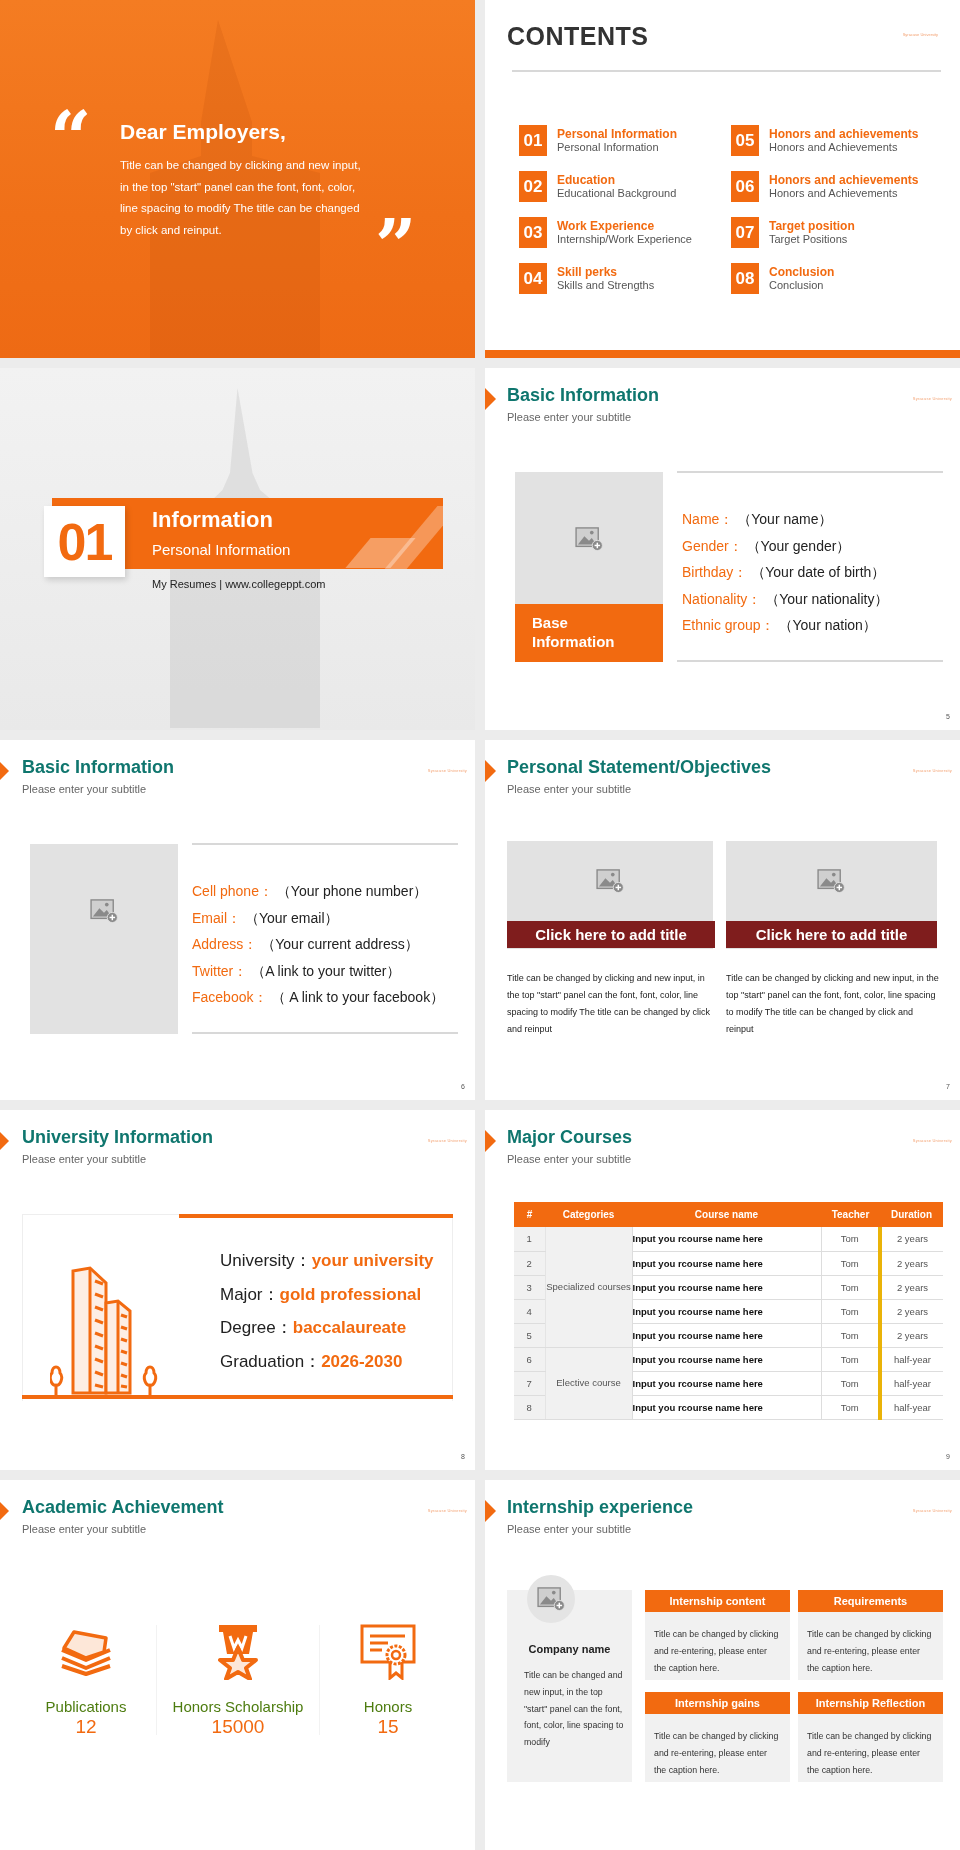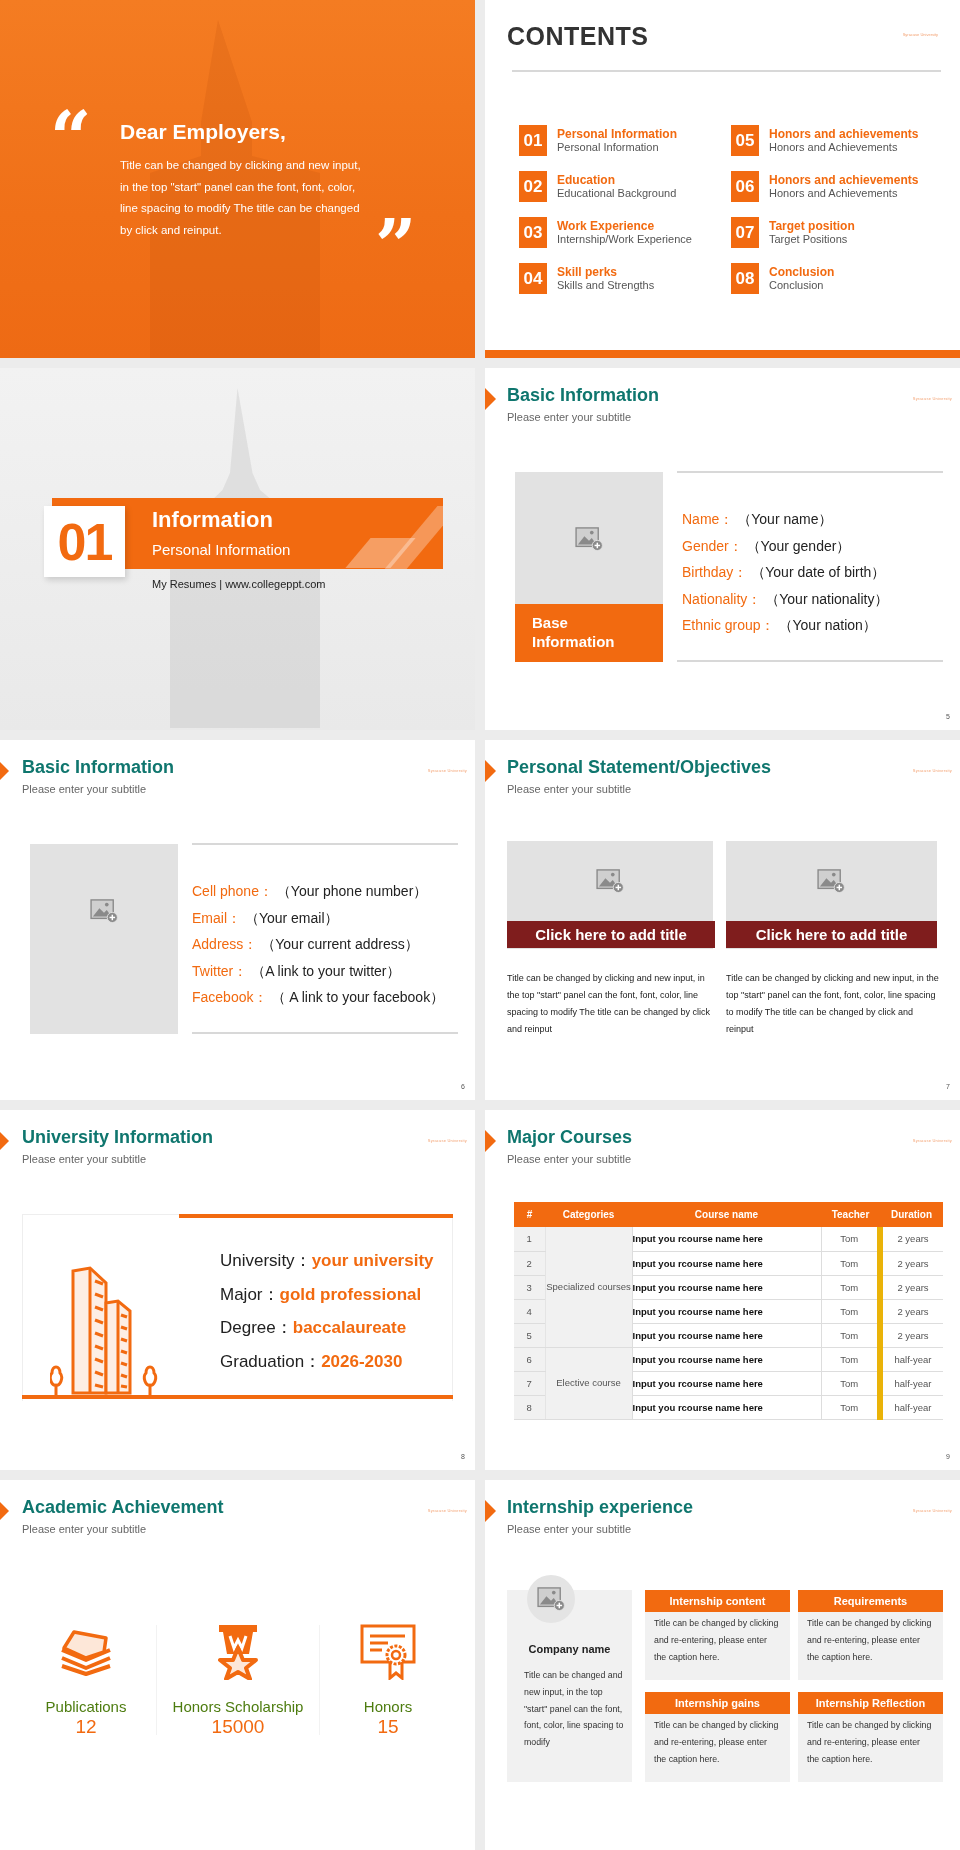--- a/index.html
+++ b/index.html
@@ -78,38 +78,38 @@
   .uni-list { position: absolute; left: 220px; top: 134px; }
   .uni-row { font-size: 17px; line-height: 33.5px; color: #222; white-space: nowrap; }
   .uni-row .v { color: #f26a10; font-weight: bold; }
 
   
   .courses { position: absolute; left: 29px; top: 92px; width: 429px; border-collapse: collapse; font-size: 9.5px; }
   .courses th { background: #f26a10; color: #fff; font-weight: bold; height: 25px; font-size: 10px; }
   .courses td { height: 24px; border-bottom: 1px solid #ddd; text-align: center; color: #555; }
   .courses td.num, .courses td.cat { background: #f1f1f1; }
   .courses td.cname { text-align: left; font-weight: bold; color: #111; border-left: 1px solid #ddd; border-right: 1px solid #ddd; }
-  .courses td.teach { border-right: 6px solid #eab308; }
+  .courses td.teach { border-right: 4px solid #eab308; }
   .courses td.cat { border-left: 1px solid #e4e4e4; line-height: 12px; }
 
   
   .ach { position: absolute; top: 143px; width: 150px; text-align: center; }
   .ach .icon { height: 58px; display: flex; justify-content: center; align-items: center; }
   .ach .lbl { margin-top: 17px; font-size: 15px; color: #4d7c0f; white-space: nowrap; }
   .ach .val { font-size: 19px; font-weight: normal; color: #f26a10; margin-top: 1px; }
   .ach-div { position: absolute; top: 145px; width: 1px; height: 110px; background: #f2f2f2; }
 
   
   .company { position: absolute; left: 22px; top: 110px; width: 125px; height: 192px; background: #f1f1f1; }
   .company-circle { position: absolute; left: 63px; top: 95px; width: 48px; height: 48px; border-radius: 50%; background: #e4e4e4; display: flex; align-items: center; justify-content: center; }
   .company .name { position: absolute; left: 0; right: 0; top: 53px; text-align: center; font-weight: bold; font-size: 11px; color: #222; }
   .company .desc { position: absolute; left: 17px; top: 77px; width: 100px; font-size: 8.8px; line-height: 16.8px; color: #333; }
   .intern-card { position: absolute; width: 145px; height: 90px; background: #f1f1f1; }
   .intern-card .ttl { height: 22px; background: #f26a10; color: #fff; font-weight: bold; font-size: 11px; display: flex; align-items: center; justify-content: center; }
-  .intern-card .txt { padding: 3px 9px; font-size: 8.8px; line-height: 16.8px; color: #333; }
+  .intern-card .txt { padding: 14px 9px; font-size: 8.8px; line-height: 16.8px; color: #333; }
 </style>
 </head>
 <body>
 
 <svg width="0" height="0" style="position:absolute">
   <defs>
     <symbol id="img-add" viewBox="0 0 30 26">
       <rect x="1" y="1" width="24" height="20" fill="#cfcfcf" stroke="#8a8a8a" stroke-width="1.5"></rect>
       <polygon points="3,19 10,10 15,15 18,12 23,19" fill="#8a8a8a"></polygon>
       <circle cx="18" cy="6" r="2" fill="#8a8a8a"></circle>

